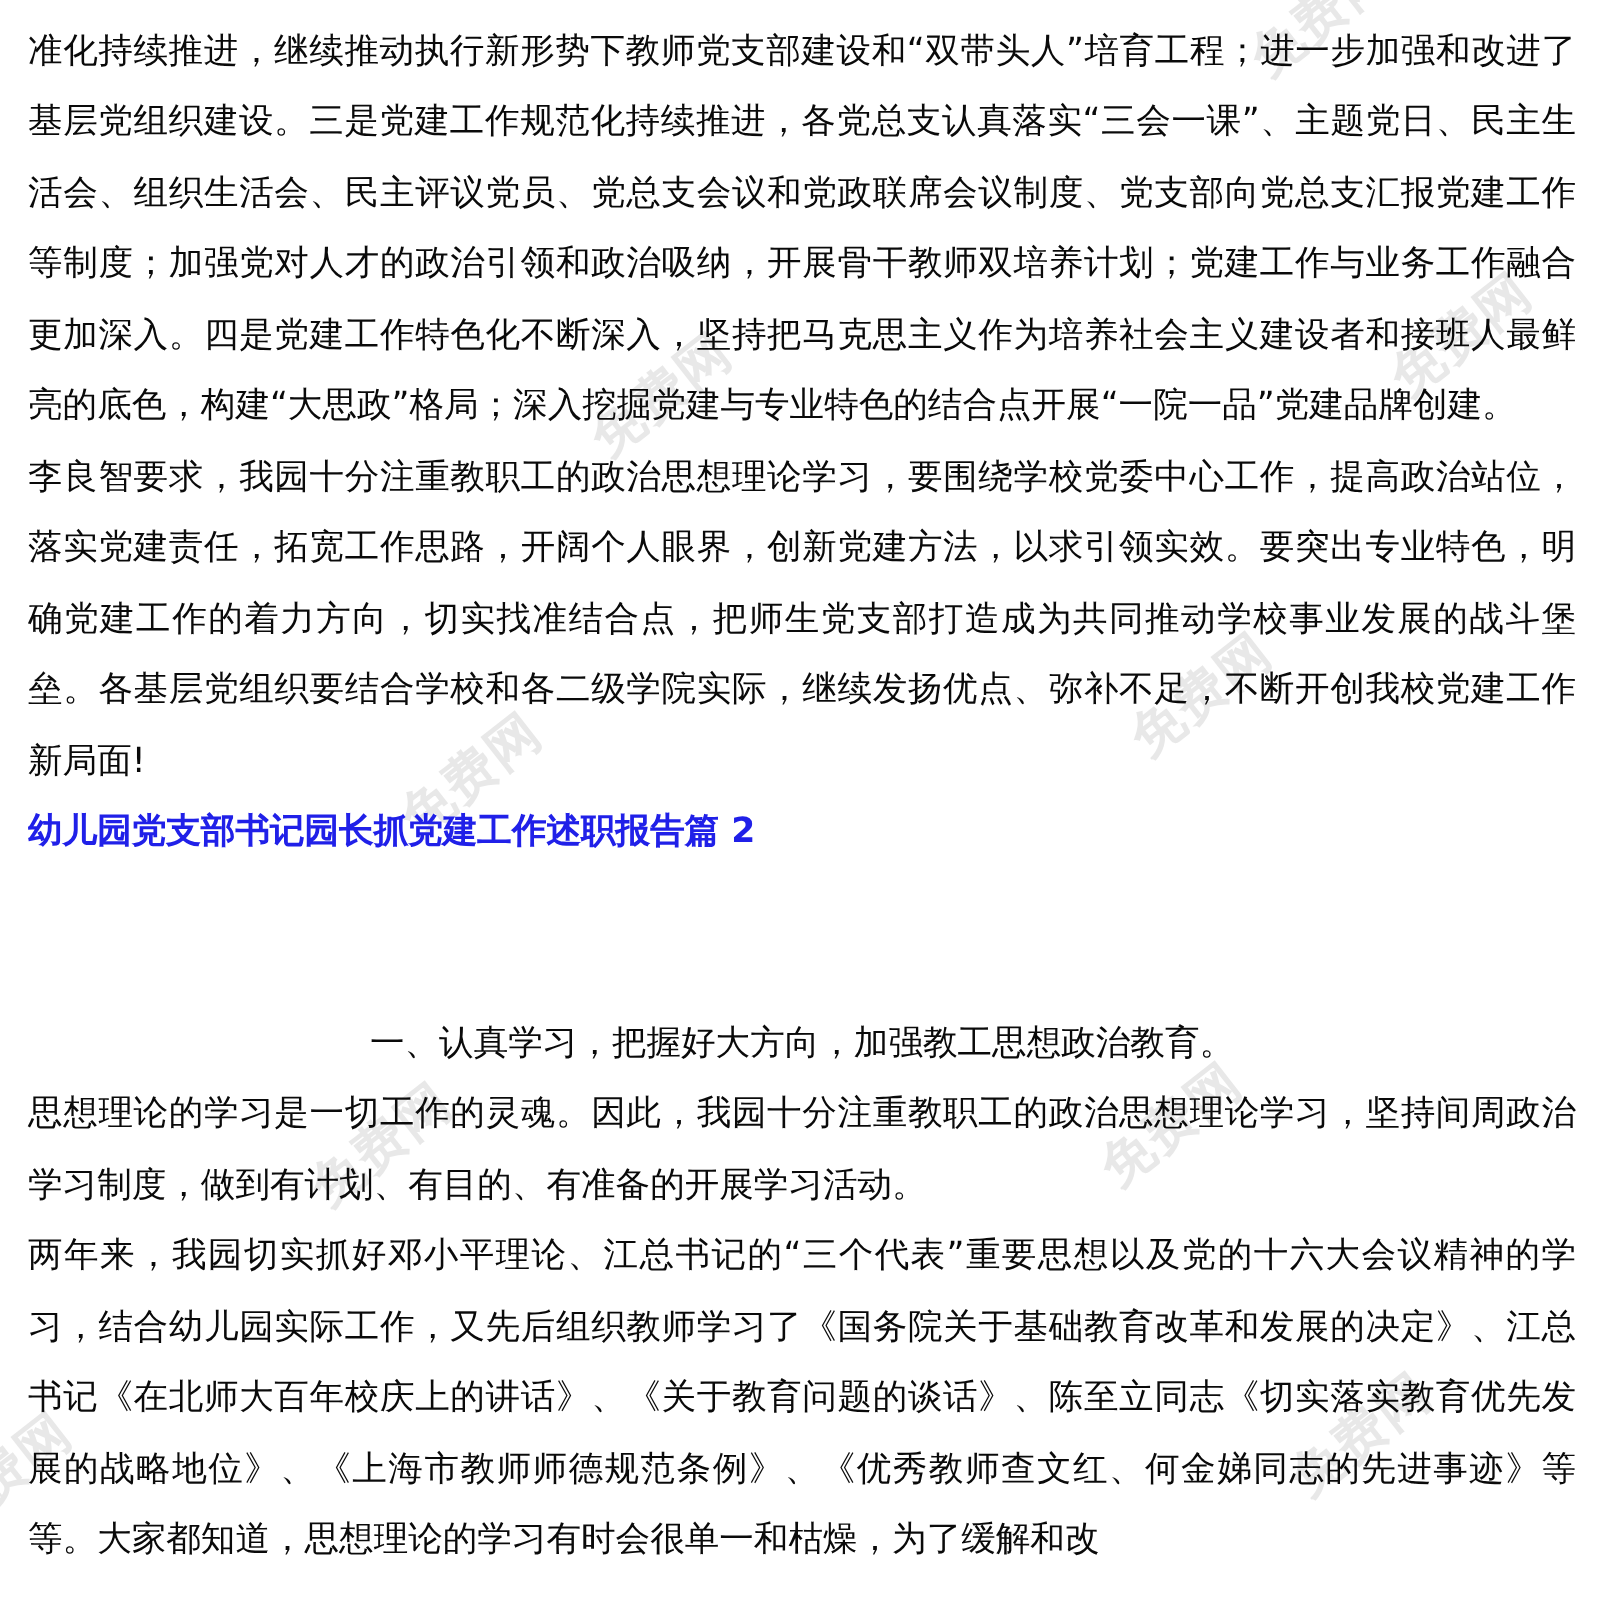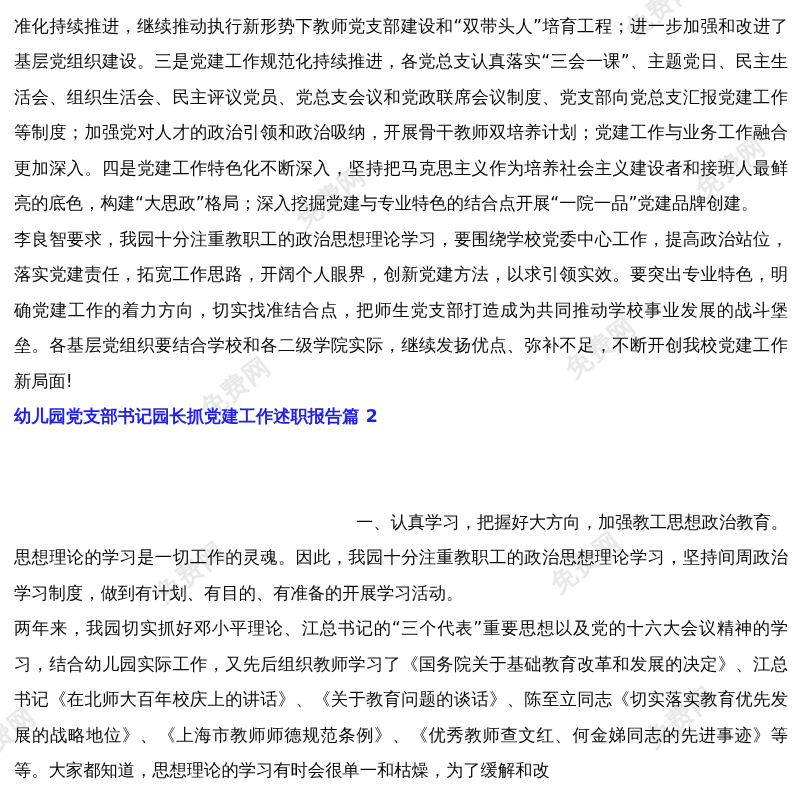--- a/index.html
+++ b/index.html
@@ -63,21 +63,21 @@
     text-justify: inter-ideograph;
     letter-spacing: 0px;
     word-break: break-all;
   }
   .para.blue {
     color: #2020e8;
     font-weight: 700;
     text-align: left;
   }
   .para.plain {
-    text-align: right;
+    text-align: center;
   }
   .spacer {
     height: 35px;
   }
   .clip-top {
     
     margin-top: -27px;
   }
 </style>
 </head>

